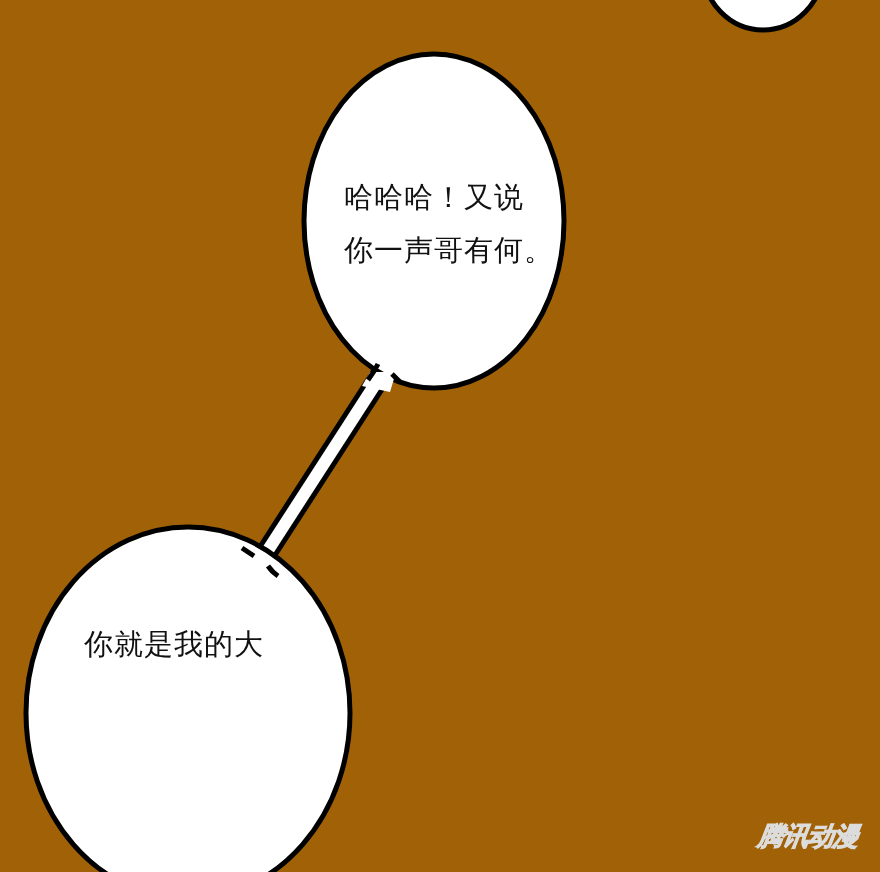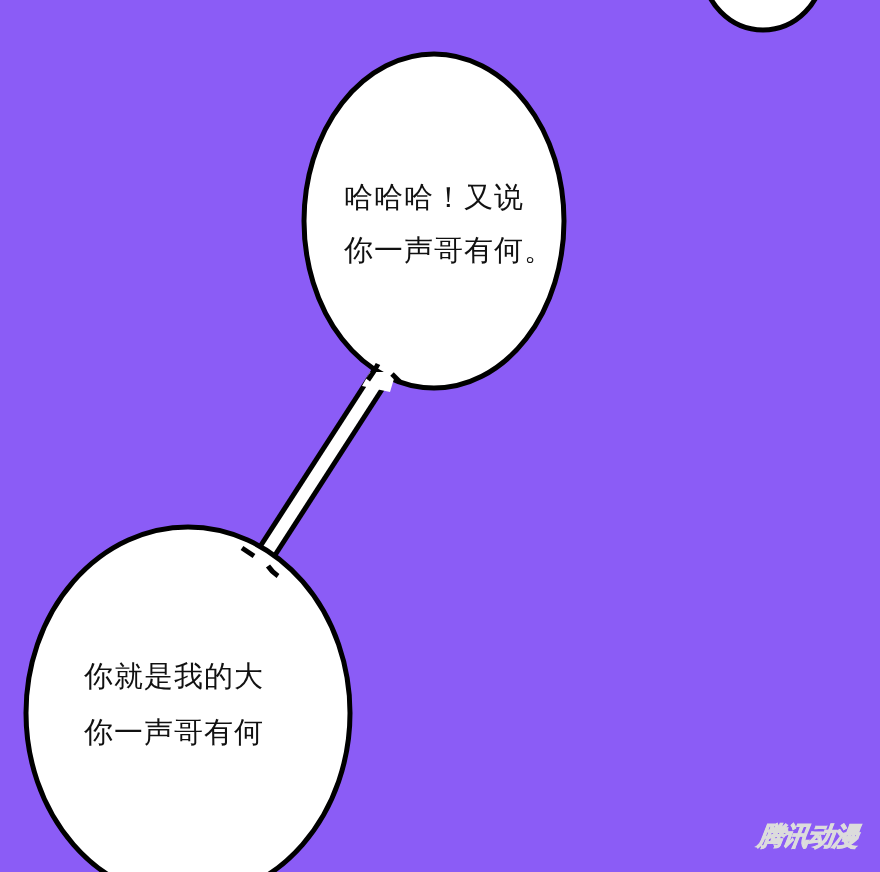--- a/index.html
+++ b/index.html
@@ -1,29 +1,29 @@
 <!DOCTYPE html>
 <html><head>
   <meta charset="utf-8">
   <style>
     html, body { margin: 0; padding: 0; background: #ffffff; }
     body { width: 880px; height: 872px; position: relative; overflow: hidden; }
-    .panel { position: absolute; left: 0; top: 0; width: 880px; height: 872px; background: #8b5cf6; }
+    .panel { position: absolute; left: 0; top: 0; width: 880px; height: 872px; background: #a16207; }
     svg.art { position: absolute; left: 0; top: 0; }
     .bubble-text {
       position: absolute;
       font-family: "DejaVu Sans", sans-serif;
       color: #111111;
       font-size: 29px;
       letter-spacing: 1px;
       white-space: nowrap;
     }
     .bubble-text .line { display: block; }
     #text-upper { left: 344px; top: 171px; line-height: 53px; }
-    #text-lower { left: 84px; top: 648px; line-height: 56px; }
+    #text-lower { left: 84px; top: 616px; line-height: 56px; }
     .watermark {
       position: absolute; right: 22px; bottom: 18px;
       font-family: "DejaVu Sans", sans-serif; font-weight: bold; font-style: italic;
       font-size: 26px; color: #f2f2f2;
       -webkit-text-stroke: 1px #dcdcdc;
       letter-spacing: -1px;
       transform: skewX(-8deg);
     }
   </style>
 </head>
@@ -53,17 +53,16 @@
     <path d="M 268 566 Q 272 572 278 576" stroke="#000000" stroke-width="5" fill="none"></path>
   </svg>
 
   <div class="bubble-text" id="text-upper">
     <span class="line">哈哈哈！又说</span>
     <span class="line">你一声哥有何。</span>
   </div>
 
   <div class="bubble-text" id="text-lower">
     <span class="line">你就是我的大</span>
-    <span class="line">你一声哥有何</span>
   </div>
 
   <div class="watermark">腾讯动漫</div>
 </div>
 
 </body></html>

